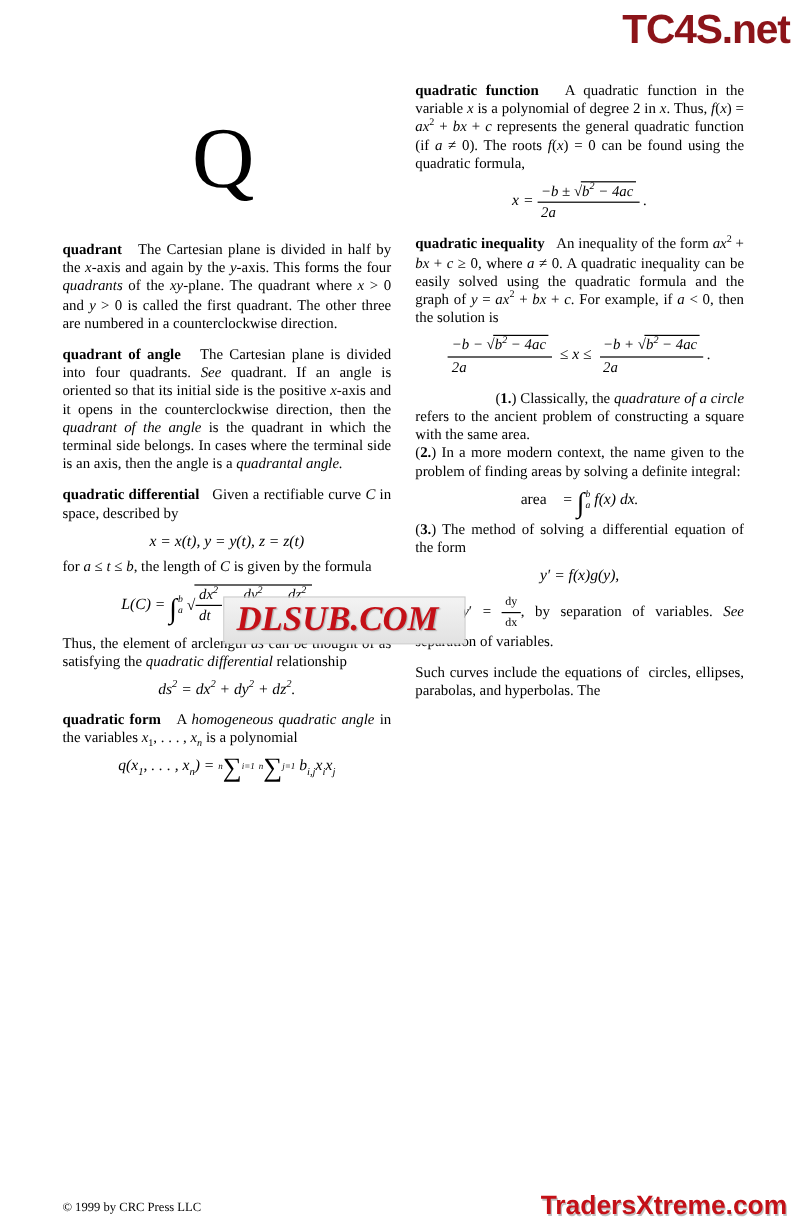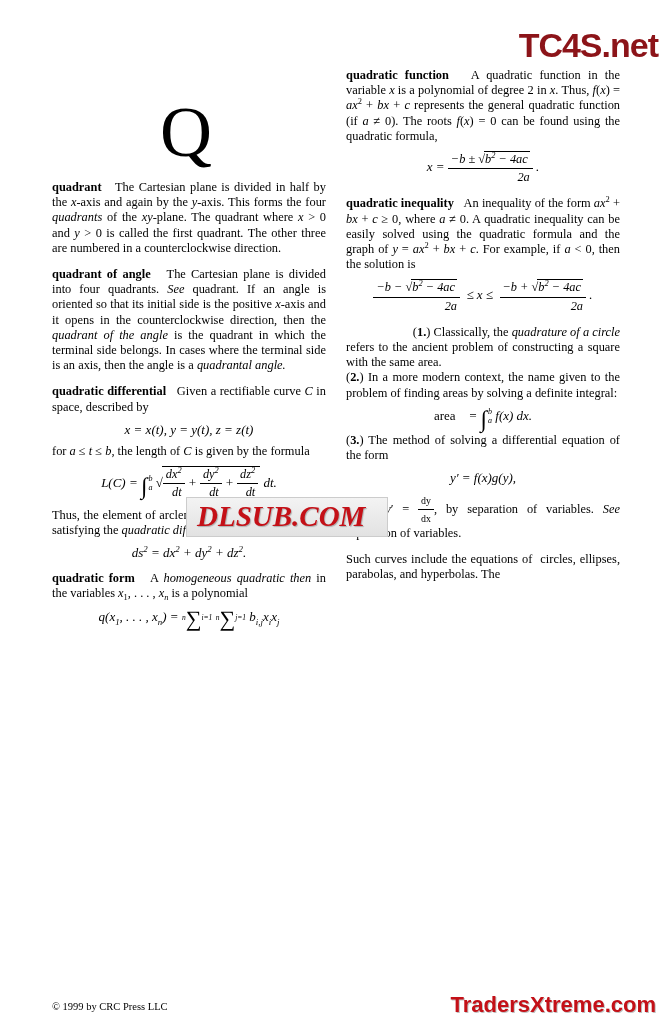--- a/index.html
+++ b/index.html
@@ -23,21 +23,20 @@
   .wm-top {
     position: absolute;
     top: 6px;
     right: 14px;
     font-family: "Liberation Sans", sans-serif;
     font-weight: bold;
     font-size: 34px;
     color: #8c1419;
     letter-spacing: -1px;
     text-shadow: 1px 1px 0 rgba(255,255,255,0.6);
-    margin-top: 20px;
   }
   .wm-mid {
     position: absolute;
     top: 497px;
     left: 186px;
     font-family: Liberation Serif, serif;
     font-weight: bold;
     font-style: italic;
     font-size: 29px;
     color: #c41017;
@@ -63,21 +62,21 @@
     left: 160px;
     top: 96px;
     font-family: "Liberation Serif", serif;
     font-size: 72px;
     line-height: 72px;
     color: #000;
   }
   
   .col {
     position: absolute;
-    top: 180px;
+    top: 201px;
     width: 274px;
     font-size: 12.4px;
     line-height: 15.2px;
     text-align: justify;
   }
   .col-left { left: 52px; }
   .col-right { left: 346px; top: 68px; }
   .entry { margin-bottom: 11px; }
   .entry:last-child { margin-bottom: 0; }
   .term {
@@ -91,21 +90,21 @@
     text-align: center;
     margin: 7px 0 7px 0;
     font-style: italic;
     font-size: 13px;
   }
   .disp .up { font-style: normal; }
   
   .frac {
     display: inline-block;
     vertical-align: middle;
-    text-align: right;
+    text-align: left;
     font-size: 0.95em;
   }
   .frac > .num {
     display: block;
     border-bottom: 1px solid #000;
     padding: 0 3px 1px 3px;
   }
   .frac > .den {
     display: block;
     padding: 1px 3px 0 3px;
@@ -200,21 +199,21 @@
         dt.
       </div>
       <p style="margin:0;">Thus, the element of arclength <i>ds</i> can be thought of as satisfying the <i>quadratic differential</i> relationship</p>
       <div class="disp">
         ds<sup>2</sup> = dx<sup>2</sup> + dy<sup>2</sup> + dz<sup>2</sup>.
       </div>
     </div>
 
     <div class="entry">
       <p style="margin:0;">
-        <span class="term">quadratic form</span>A <i>homogeneous quadratic then</i> in the variables <i>x</i><sub>1</sub>, . . . , <i>x<sub>n</sub></i> is a polynomial
+        <span class="term">quadratic form</span>A <i>homogeneous quadratic angle</i> in the variables <i>x</i><sub>1</sub>, . . . , <i>x<sub>n</sub></i> is a polynomial
       </p>
       <div class="disp">
         q(x<sub>1</sub>, . . . , x<sub>n</sub>) =
         <span class="stack"><span class="top">n</span></span><span class="bigsum">∑</span><span class="stack"><span class="bot">i=1</span></span>
         <span class="stack"><span class="top">n</span></span><span class="bigsum">∑</span><span class="stack"><span class="bot">j=1</span></span>
         b<sub>i,j</sub>x<sub>i</sub>x<sub>j</sub>
       </div>
     </div>
 
   </div>

